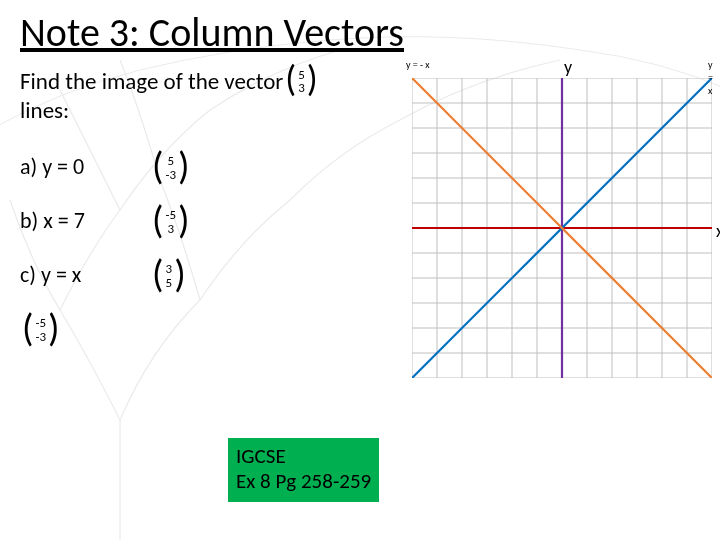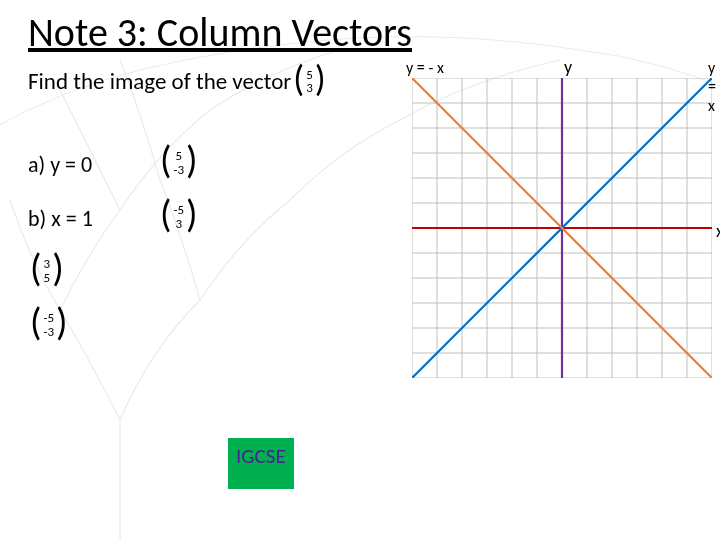--- a/index.html
+++ b/index.html
@@ -1,43 +1,43 @@
 <!DOCTYPE html>
 <html><head>
 <meta charset="utf-8">
 <style>
   * { box-sizing: border-box; margin: 0; padding: 0; }
   html, body { width: 720px; height: 540px; overflow: hidden; font-family: Calibri, Arial, sans-serif; background: #fff; color: #000; }
   .slide { position: relative; width: 720px; height: 540px; }
   .bg-tree { position: absolute; inset: 0; z-index: 0; pointer-events: none; }
-  .content { position: relative; z-index: 1; padding: 8px 18px 0 28px; }
+  .content { position: relative; z-index: 1; padding: 8px 18px 0 20px; }
   .title { font-size: 40px; font-weight: 400; text-decoration: underline; margin-bottom: 10px; }
   .body-row { display: flex; align-items: flex-start; }
   .left-col { width: 395px; }
   .question { font-size: 23px; line-height: 1.25; }
   .question-line1 { display: flex; align-items: center; flex-wrap: nowrap; }
   .vec-inline { display: inline-flex; align-items: center; margin-left: 2px; }
   .paren { font-size: 36px; font-weight: 400; line-height: 0.8; position: relative; top: -2px; }
   .col-nums { display: inline-flex; flex-direction: column; font-size: 13px; line-height: 1.05; text-align: center; padding: 0 2px; }
   .answers { margin-top: 28px; }
-  .ans-row { display: flex; align-items: flex-end; height: 54px; }
+  .ans-row { display: flex; align-items: flex-start; height: 54px; }
   .ans-label { font-size: 22px; width: 130px; }
   .ans-vec .paren { font-size: 38px; }
   .ans-vec .col-nums { font-size: 13px; }
-  .ex-box { position: absolute; left: 228px; top: 438px; background: #00b050; color: #4c1d95; font-size: 21px; padding: 6px 8px 20px 8px; line-height: 1.2; }
+  .ex-box { position: absolute; left: 228px; top: 438px; background: #00b050; color: #000000; font-size: 21px; padding: 6px 8px 8px 8px; line-height: 1.2; }
   
   .chart-wrap { position: absolute; right: 8px; top: 78px; width: 300px; }
   .chart { position: relative; width: 300px; height: 300px; }
   .grid line.minor { stroke: #bfbfbf; stroke-width: 1; }
   .axis-x { stroke: #c00000; stroke-width: 2.2; }
   .axis-y { stroke: #7030a0; stroke-width: 2.2; }
   .line-yx { stroke: #0070c0; stroke-width: 2.2; }
   .line-ynx { stroke: #ed7d31; stroke-width: 2.2; }
   .axis-label { position: absolute; font-size: 18px; }
-  .axis-label.small { font-size: 16px; }
+  .axis-label.small { font-size: 10px; }
 </style>
 </head>
 <body>
 <div class="slide">
 
 <svg class="bg-tree" viewBox="0 0 720 540">
   <g stroke="#d9d9d9" stroke-width="1.2" fill="none" opacity="0.55">
     <path d="M120 540 L120 420 M120 420 Q90 360 60 310 M120 420 Q150 350 200 300 M60 310 Q30 260 10 200 M60 310 Q90 250 120 210 M200 300 Q240 240 290 200 M200 300 Q180 230 160 180 M290 200 Q340 150 400 120 M120 210 Q90 150 60 90 M120 210 Q160 150 210 110 M160 180 Q140 110 120 60 M400 120 Q470 80 560 60 M210 110 Q270 70 340 50"></path>
     <path d="M-10 130 Q60 90 140 70 Q230 48 330 40 Q450 30 580 50 Q660 60 730 90" stroke-width="1"></path>
   </g>
@@ -53,46 +53,48 @@
           <span>Find the image of the vector</span>
           <span class="vec-inline">
             <span class="paren">(</span>
             <span class="col-nums">
               <span>5</span>
               <span>3</span>
             </span>
             <span class="paren">)</span>
           </span>
         </div>
+        <div>lines:</div>
       </div>
 
       <div class="answers">
         <div class="ans-row">
           <span class="ans-label">a)  y = 0</span>
           <span class="vec-inline ans-vec">
             <span class="paren">(</span>
             <span class="col-nums">
               <span>5</span>
               <span>-3</span>
             </span>
             <span class="paren">)</span>
           </span>
         </div>
         <div class="ans-row">
-          <span class="ans-label">b)  x = 1</span>
+          <span class="ans-label">b)  x = 7</span>
           <span class="vec-inline ans-vec">
             <span class="paren">(</span>
             <span class="col-nums">
               <span>-5</span>
               <span>3</span>
             </span>
             <span class="paren">)</span>
           </span>
         </div>
         <div class="ans-row">
+          <span class="ans-label">c)  y = x</span>
           <span class="vec-inline ans-vec">
             <span class="paren">(</span>
             <span class="col-nums">
               <span>3</span>
               <span>5</span>
             </span>
             <span class="paren">)</span>
           </span>
         </div>
         <div class="ans-row">
@@ -105,20 +107,21 @@
             <span class="paren">)</span>
           </span>
         </div>
       </div>
     </div>
   </div>
 </div>
 
 <div class="ex-box">
   <div>IGCSE</div>
+  <div>Ex 8  Pg 258-259</div>
 </div>
 
 <div class="chart-wrap">
   <div class="chart">
     <svg viewBox="0 0 300 300" width="300" height="300">
       <g class="grid">
 
         <line class="minor" x1="0" y1="0" x2="0" y2="300"></line>
             <line class="minor" x1="25" y1="0" x2="25" y2="300"></line>
             <line class="minor" x1="50" y1="0" x2="50" y2="300"></line>

